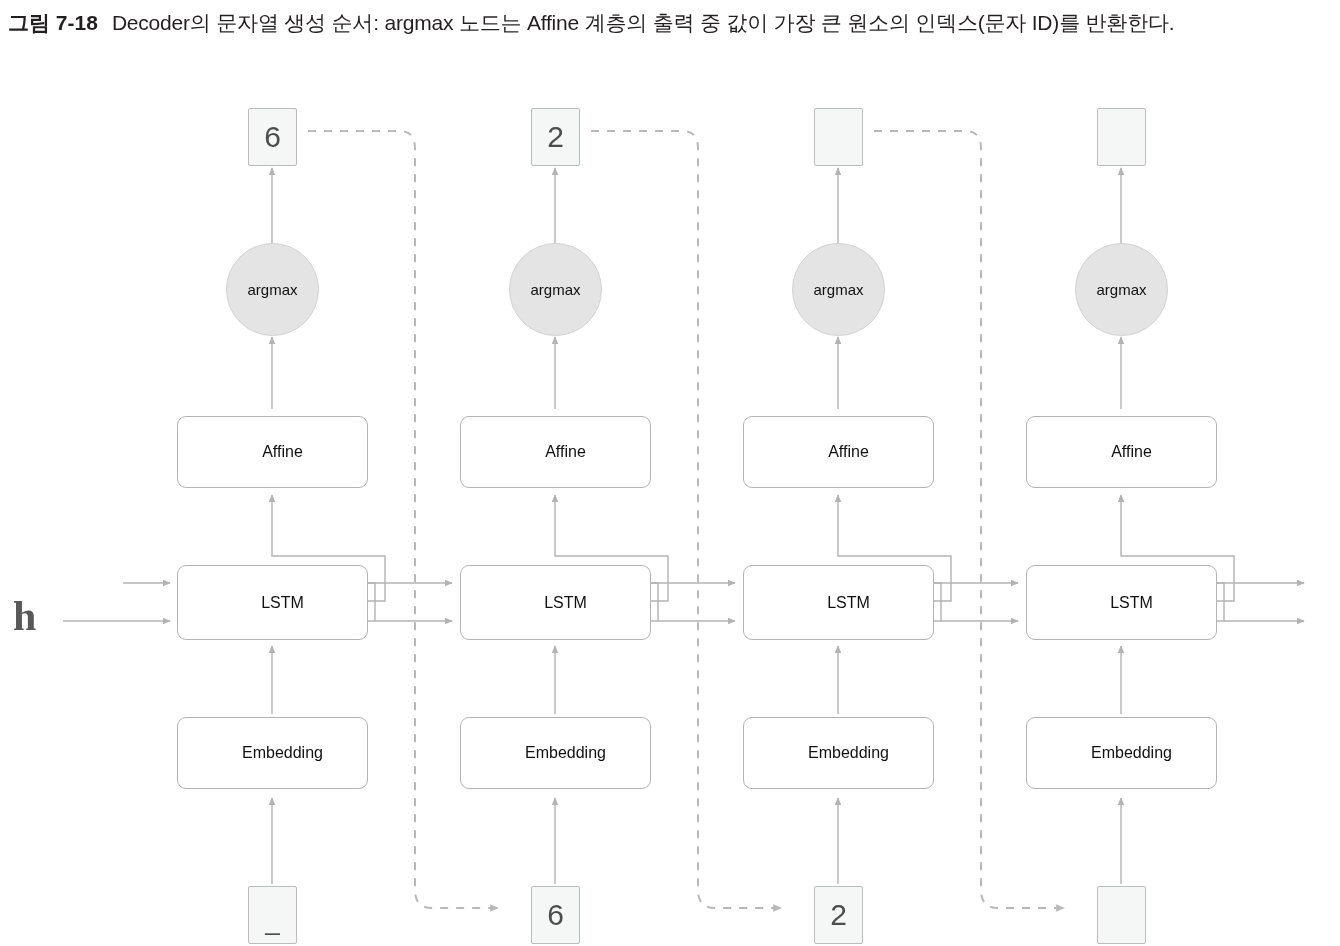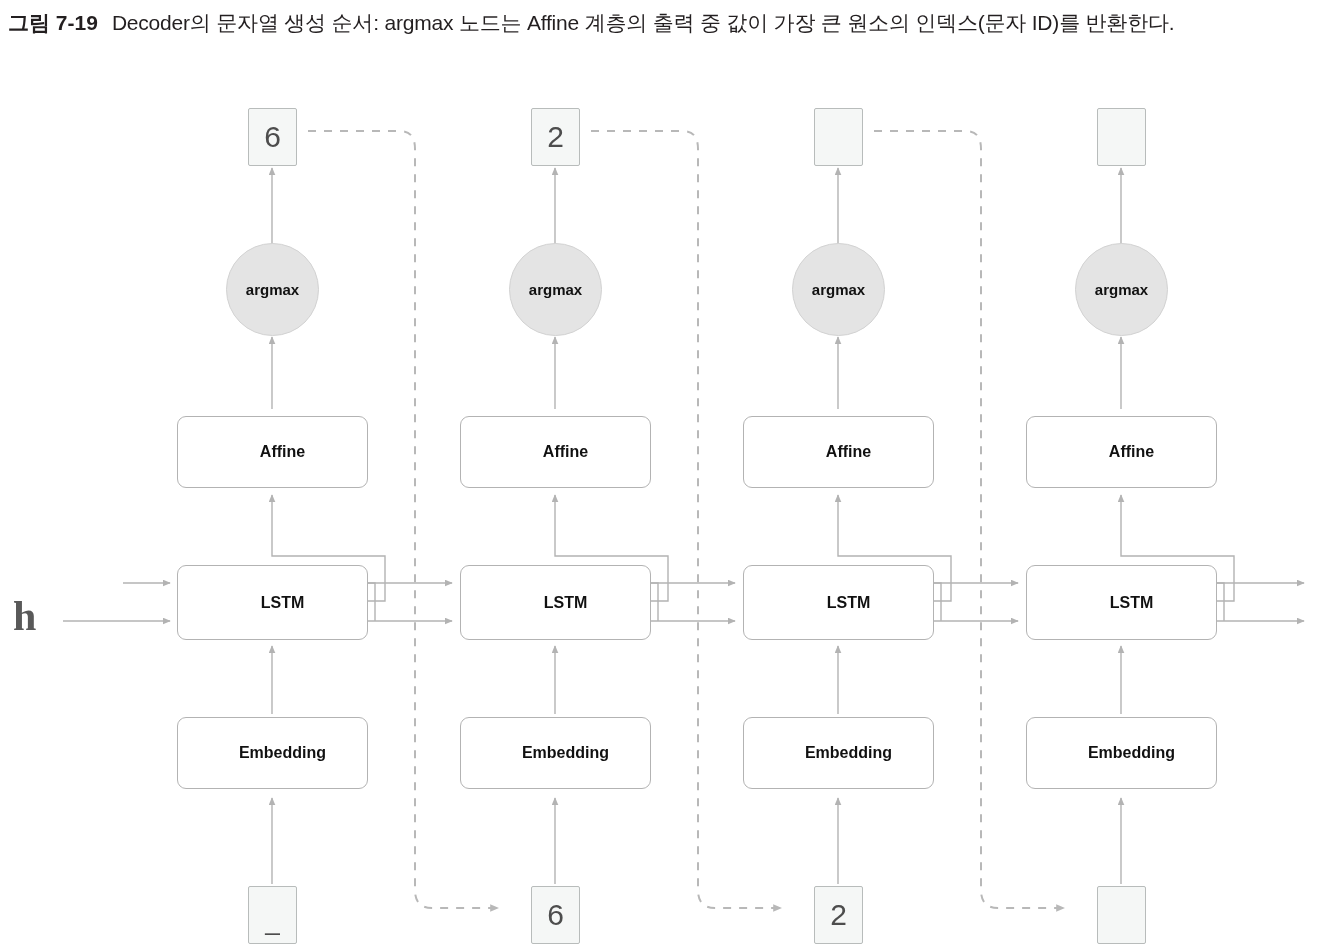--- a/index.html
+++ b/index.html
@@ -32,21 +32,20 @@
 
   
   .node{
     position:absolute;
     box-sizing:border-box;
     display:flex;
     align-items:center;
     justify-content:center;
     color:#111111;
     font-size:16px;
-    font-weight:bold;
   }
   .rbox{
     background:#ffffff;
     border:1.4px solid #b3b3b3;
     border-radius:9px;
     padding-left:20px;
   }
   .circ{
     background:#e4e4e4;
     border:1.4px solid #d2d2d2;
@@ -69,21 +68,21 @@
     font-weight:bold;
     font-size:42px;
     color:#595959;
     line-height:1;
   }
 </style>
 </head>
 <body>
 
 <div id="caption">
-  <span class="fignum">그림 7-19</span><span class="cap-sp"></span><span>Decoder의 문자열 생성 순서: argmax 노드는 Affine 계층의 출력 중 값이 가장 큰 원소의 인덱스(문자 ID)를 반환한다.</span>
+  <span class="fignum">그림 7-18</span><span class="cap-sp"></span><span>Decoder의 문자열 생성 순서: argmax 노드는 Affine 계층의 출력 중 값이 가장 큰 원소의 인덱스(문자 ID)를 반환한다.</span>
 </div>
 
 <div id="diagram">
 
   <svg width="1340" height="946" viewBox="0 0 1340 946">
     <defs>
       <marker id="ah" markerWidth="10" markerHeight="10" refX="7.2" refY="3.4" orient="auto" markerUnits="userSpaceOnUse">
         <path d="M0,0 L8,3.4 L0,6.8 z" fill="#b3b3b3"></path>
       </marker>
       <marker id="ahd" markerWidth="11" markerHeight="11" refX="7.8" refY="3.7" orient="auto" markerUnits="userSpaceOnUse">

